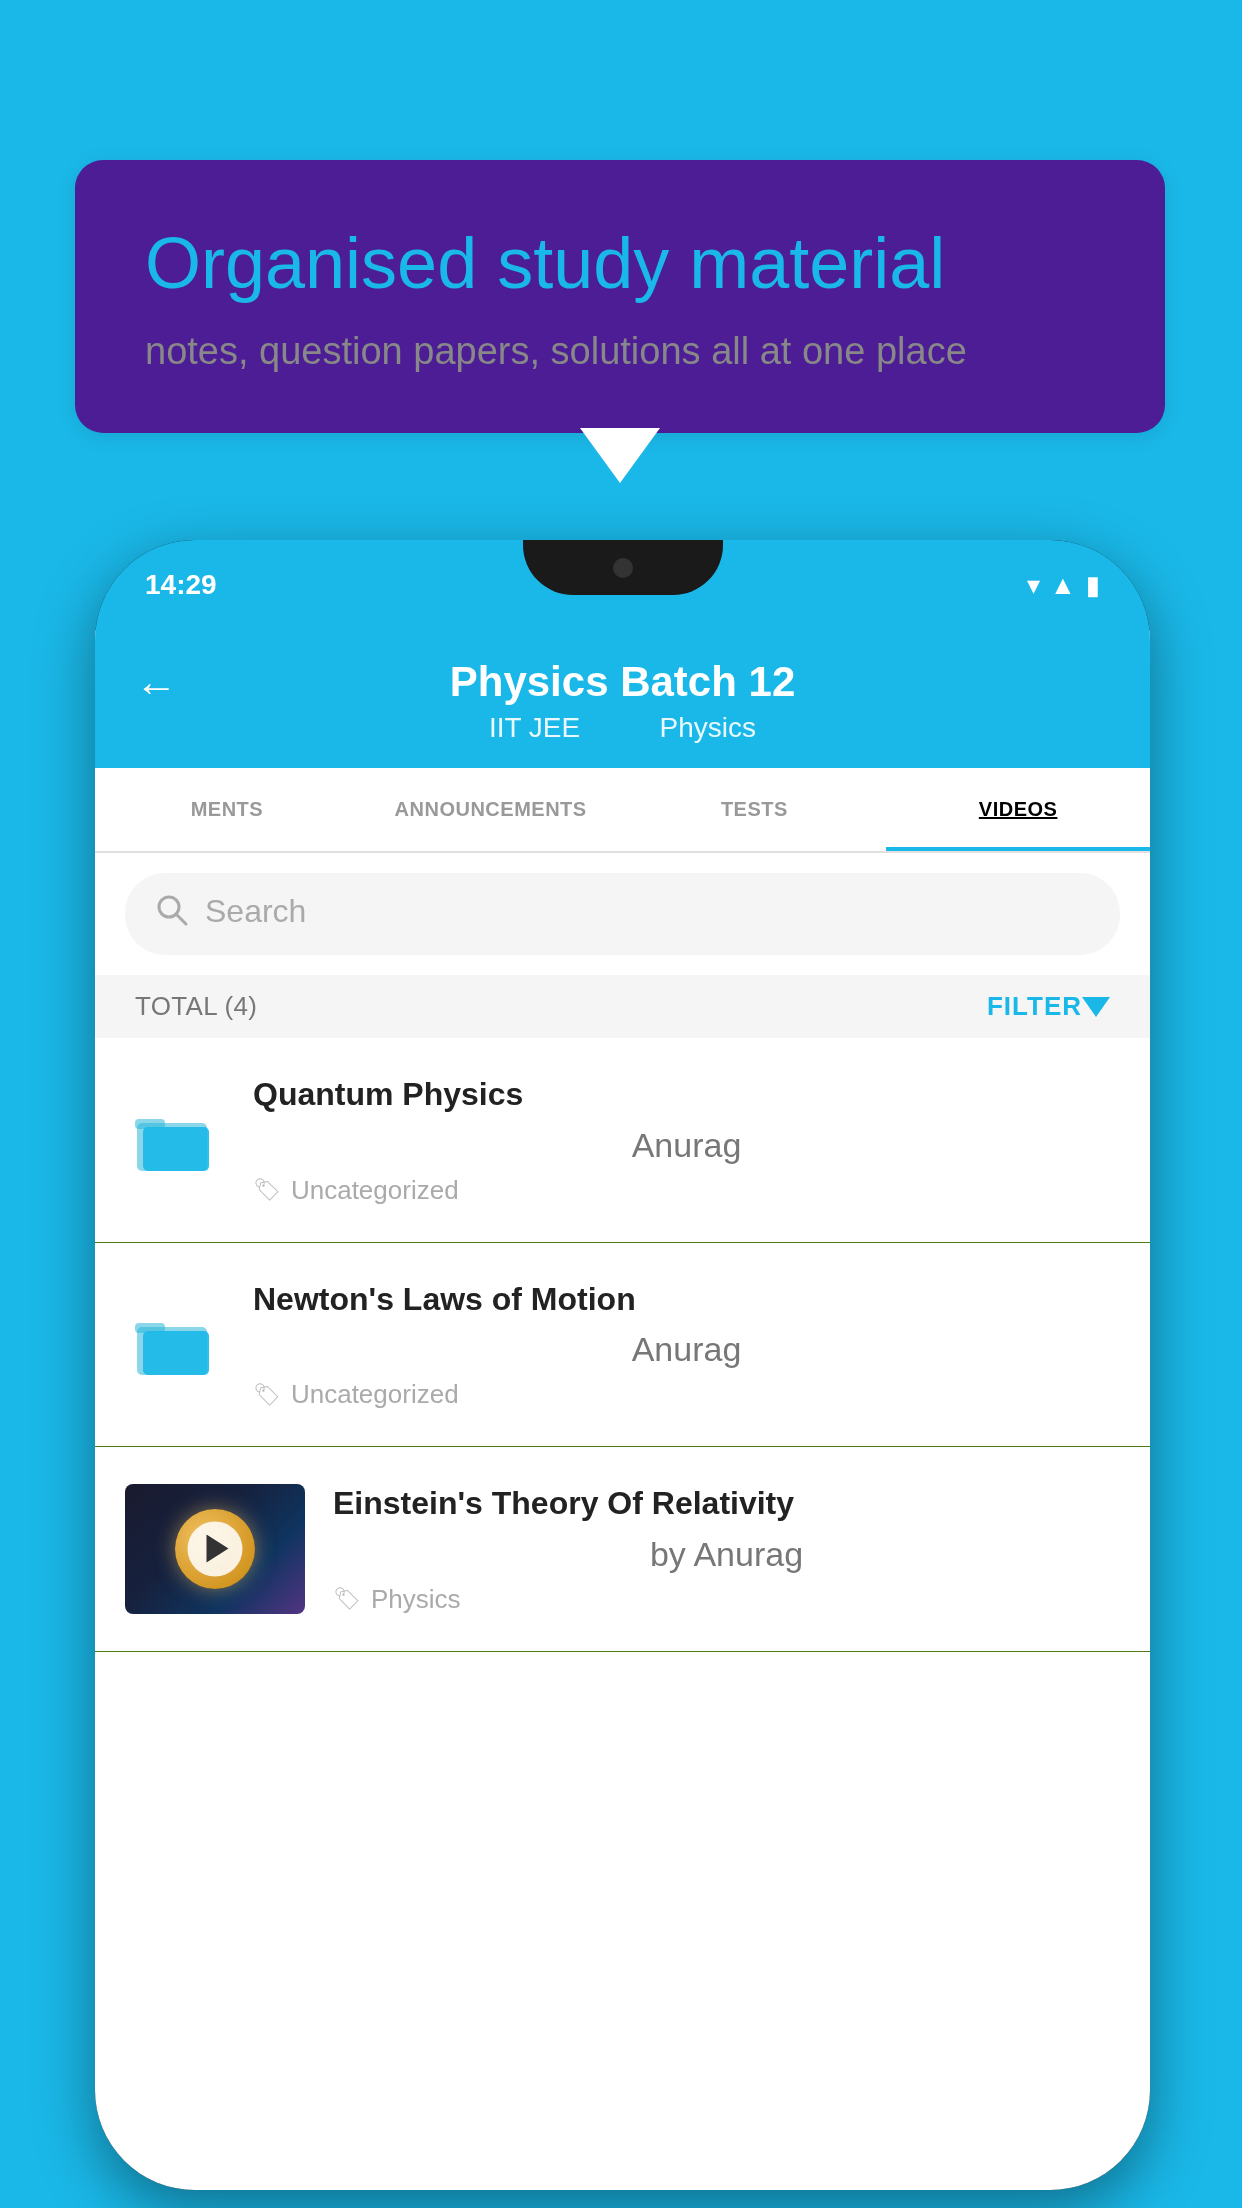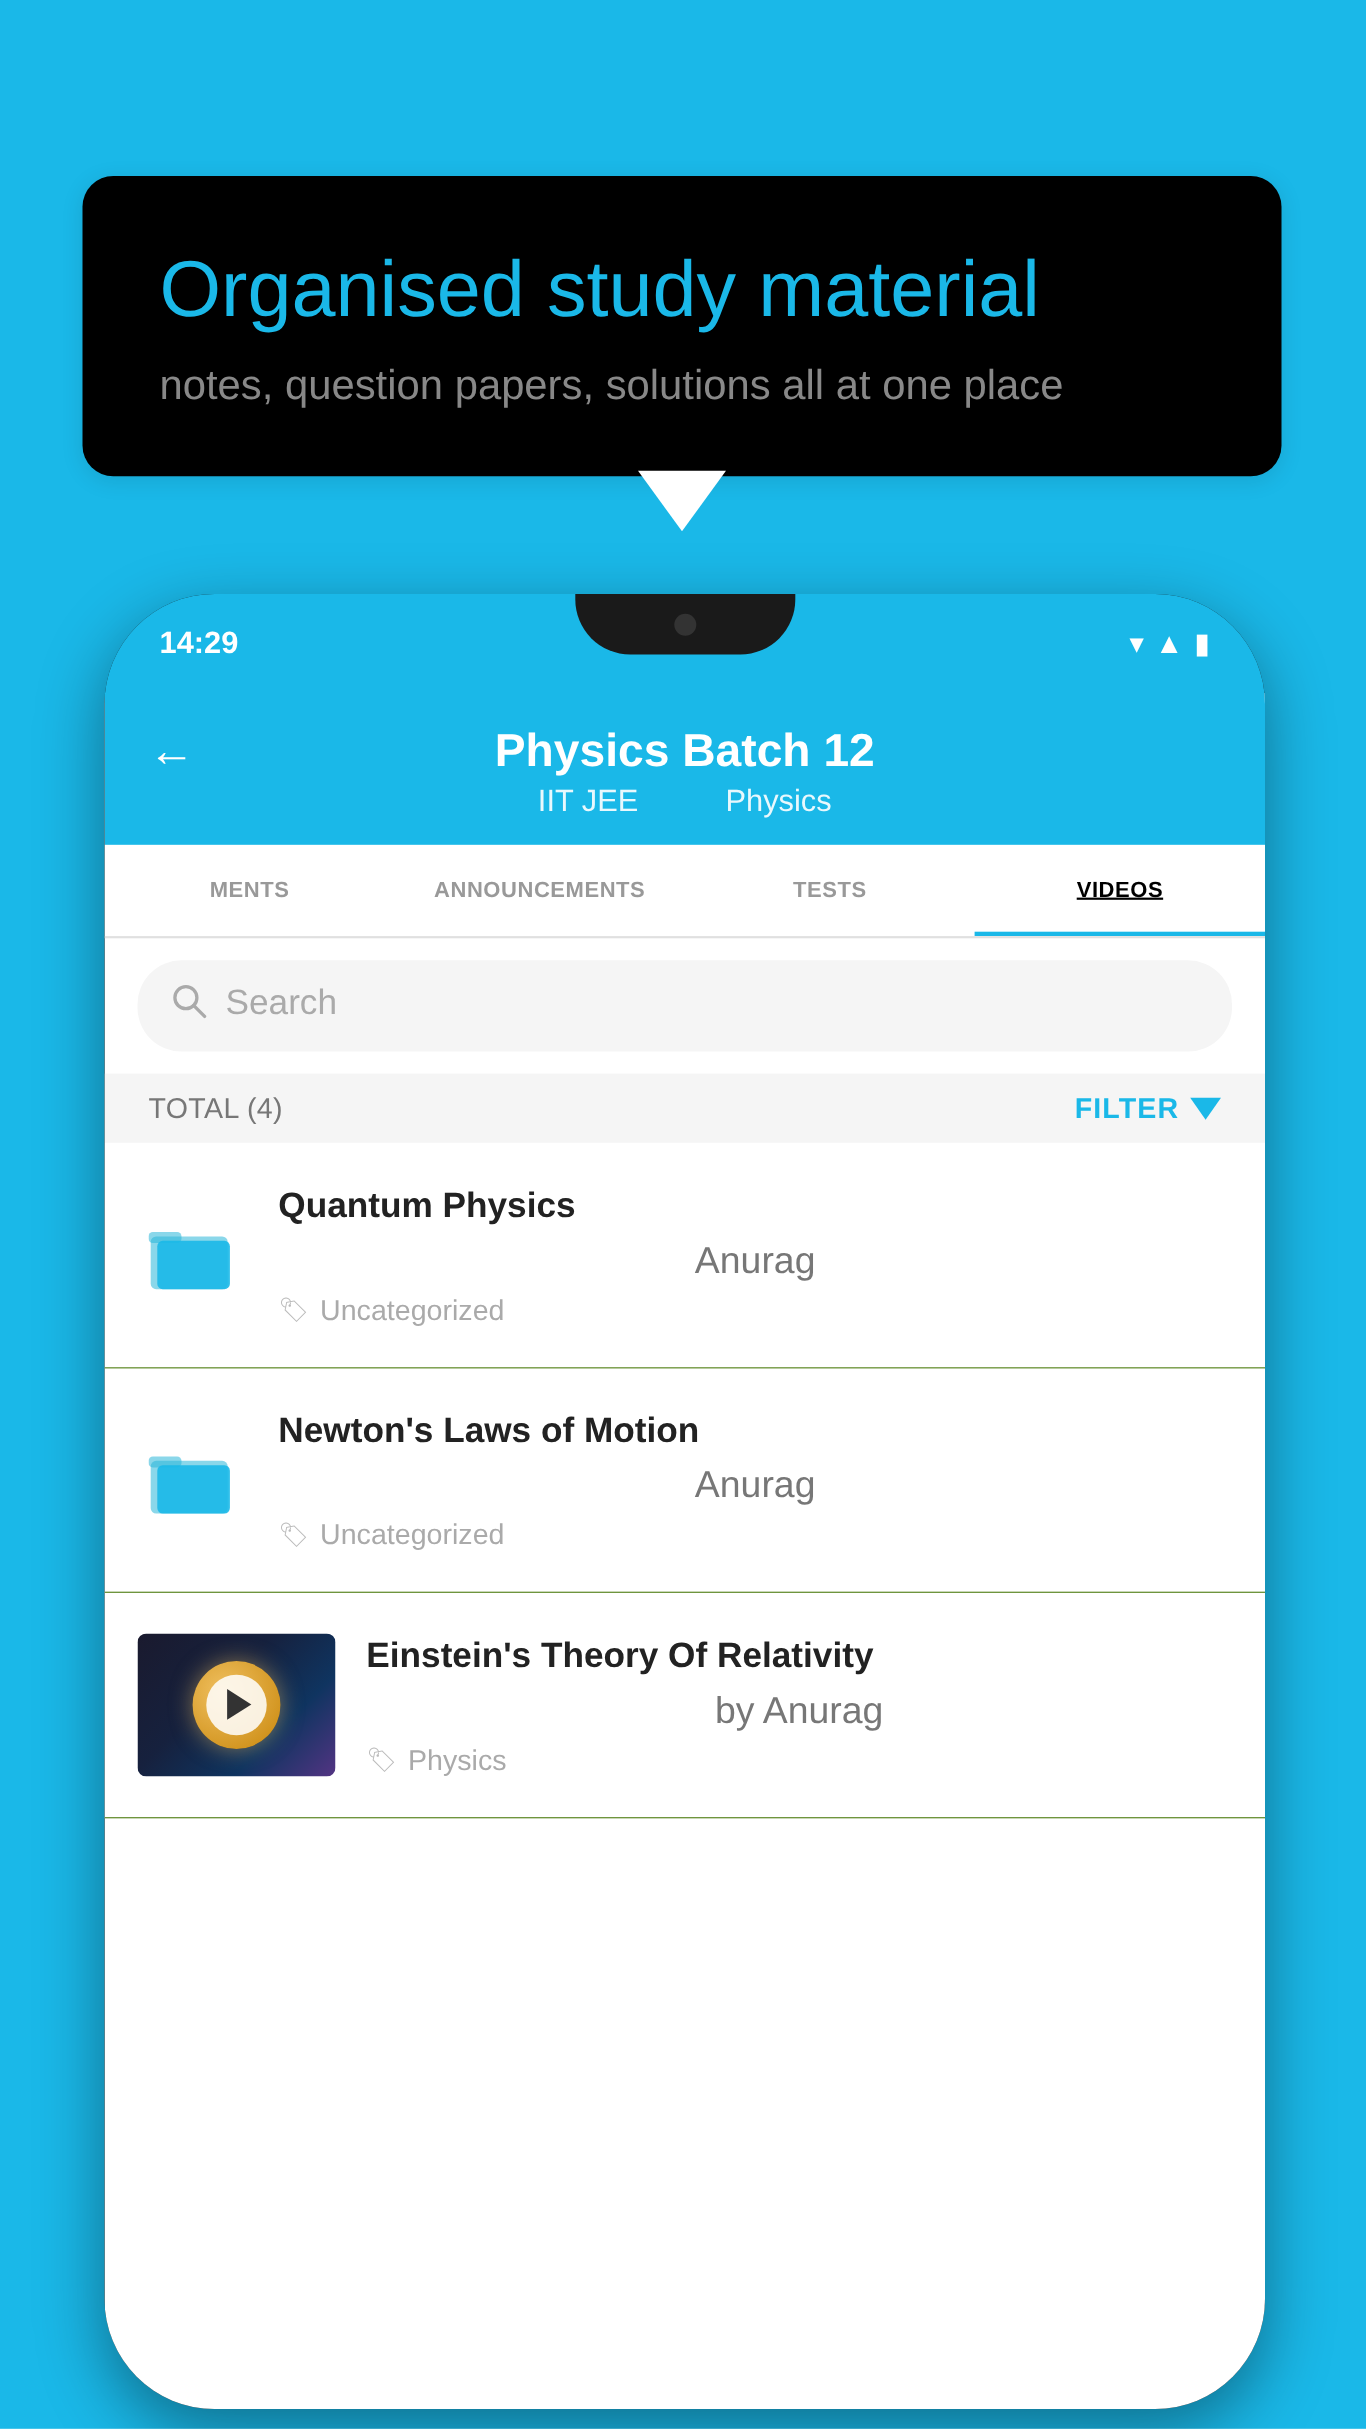--- a/index.html
+++ b/index.html
@@ -12,21 +12,21 @@
       overflow: hidden;
       position: relative;
     }
 
     
     .speech-bubble {
       position: absolute;
       top: 160px;
       left: 75px;
       width: 1090px;
-      background: #000000;
+      background: #4c1d95;
       border-radius: 28px;
       padding: 60px 70px;
       box-shadow: 0 4px 20px rgba(0,0,0,0.1);
     }
 
     .speech-bubble::after {
       content: '';
       position: absolute;
       bottom: -50px;
       left: 50%;
@@ -228,21 +228,20 @@
     .total-count {
       font-size: 26px;
       color: #777;
       font-weight: 500;
       letter-spacing: 0.3px;
     }
 
     .filter-btn {
       display: flex;
       align-items: center;
-      gap: 10px;
       color: #1ab8e8;
       font-size: 26px;
       font-weight: 700;
       cursor: pointer;
       letter-spacing: 1px;
     }
 
     .filter-triangle {
       width: 0;
       height: 0;

